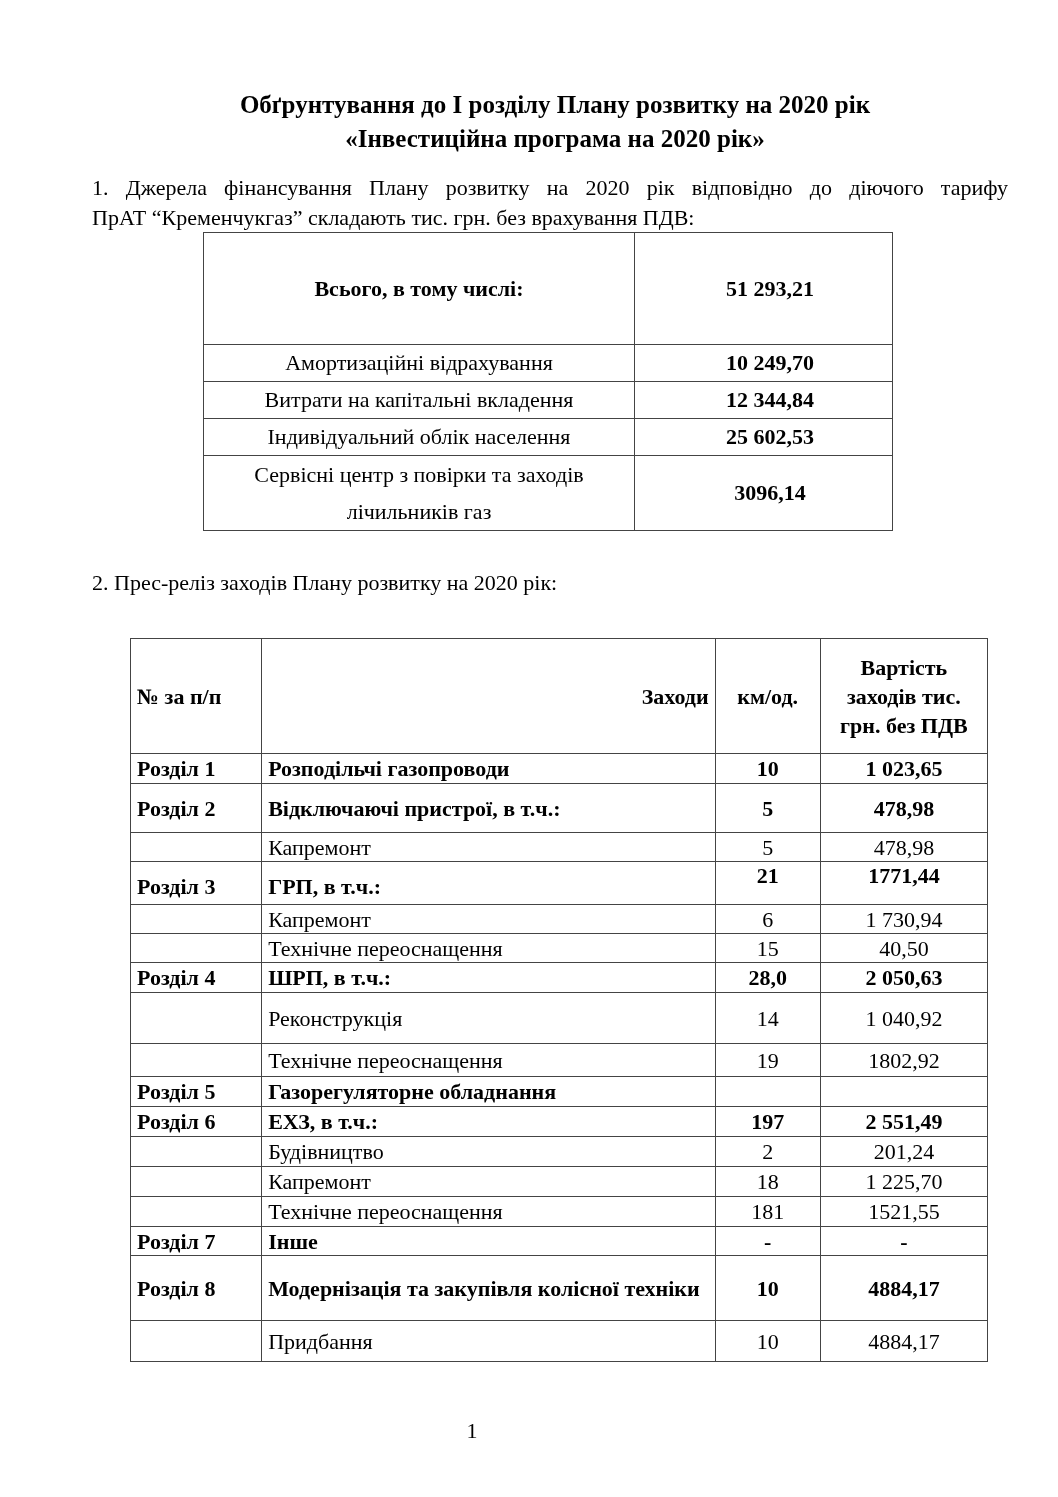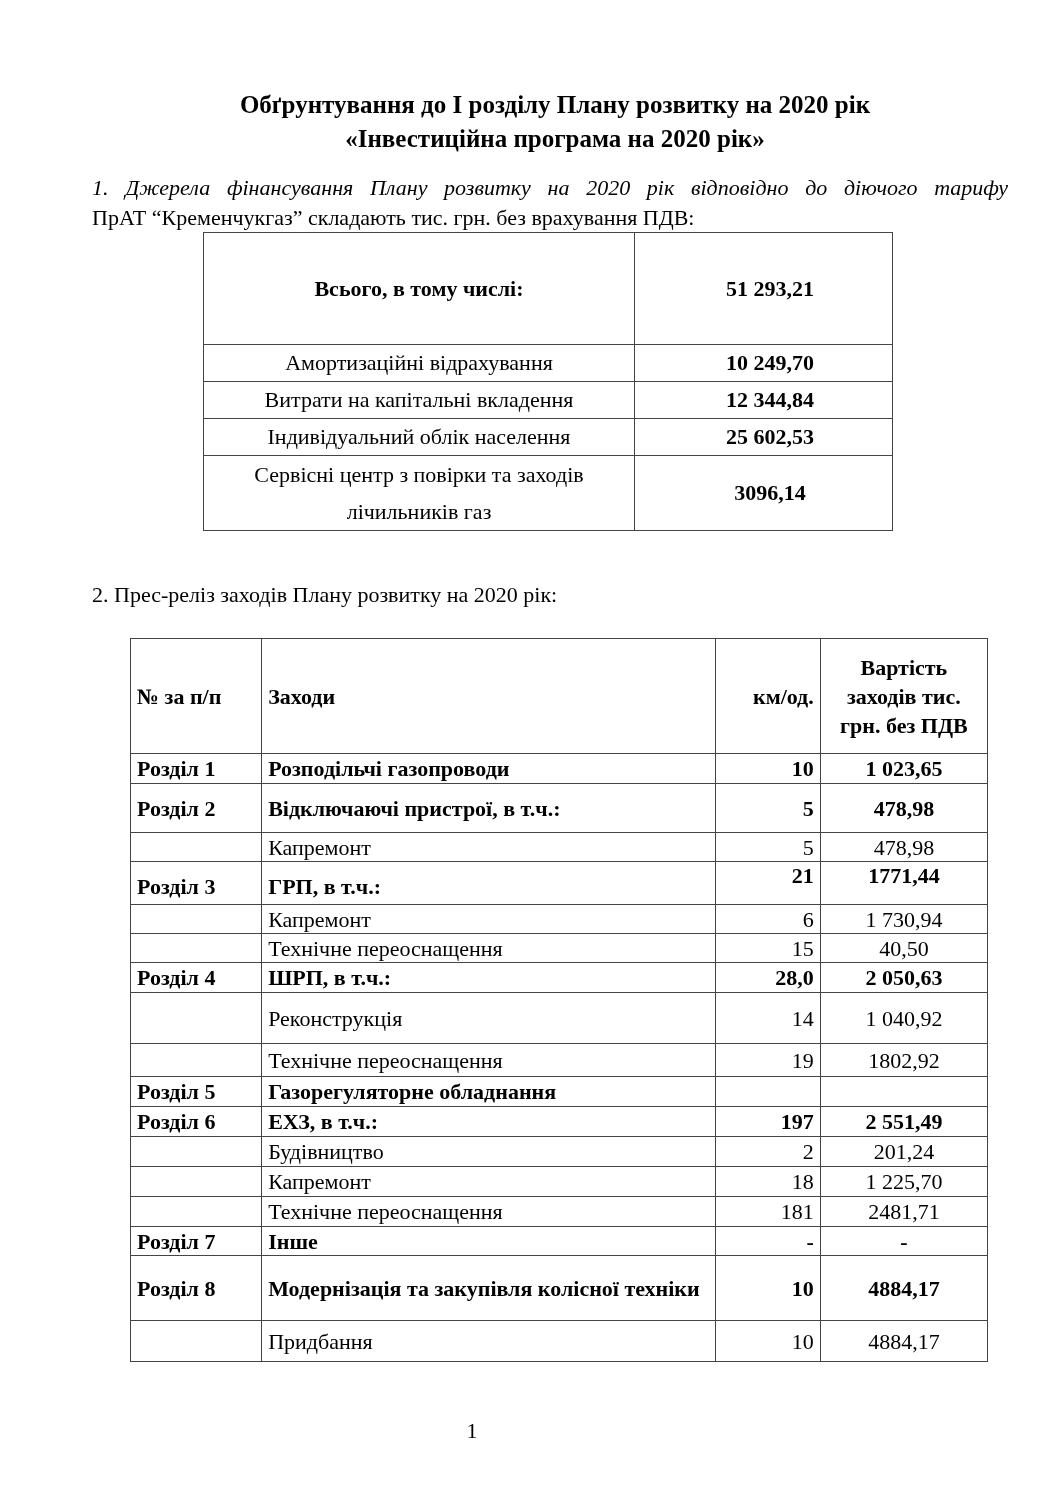--- a/index.html
+++ b/index.html
@@ -11,34 +11,34 @@
   .title {
     position: absolute; left: 0; width: 1058px; text-align: center;
     font-weight: bold; font-size: 25px; line-height: 34px;
   }
   .title.l1 { top: 88px; left: 26px; }
   .title.l2 { top: 122px; left: 26px; }
   .para {
     position: absolute; left: 92px; width: 916px; font-size: 22px; line-height: 30px;
     text-align: justify;
   }
-  .p1a { top: 173px; text-align-last: justify; font-style: italic; }
+  .p1a { top: 173px; text-align-last: justify; }
   .p1b { top: 203px; }
-  .p2 { top: 580px; }
+  .p2 { top: 568px; }
   table { border-collapse: collapse; position: absolute; table-layout: fixed; }
   td { border: 1.5px solid #444; padding: 0 6px; font-size: 22px; vertical-align: middle; }
   .t1 { left: 203px; top: 232px; width: 676px; }
   .t1 td { text-align: center; margin-top: 38px; }
   .t1 .c1 { width: 418px; }
   .t1 .c2 { width: 232px; padding-left: 19px; }
   .b { font-weight: bold; }
   .t2 { left: 130px; top: 638px; width: 858px; }
   .t2 .col1 { width: 118px; text-align: left; }
   .t2 .col2 { width: 440px; text-align: left; }
-  .t2 .col3 { width: 92px; text-align: right; }
+  .t2 .col3 { width: 92px; text-align: center; }
   .t2 .col4 { width: 154px; text-align: center; }
   .t2 td { line-height: 27px; }
   .t2 .hdr td { line-height: 29px; margin-left: 34px; }
   .pagenum { position: absolute; top: 1418px; left: 0; width: 944px; text-align: center; font-size: 22px; }
 </style>
 </head>
 <body>
 
 <div class="title l1">Обґрунтування до І розділу Плану розвитку на 2020 рік</div>
 <div class="title l2">«Інвестиційна програма на 2020 рік»</div>
@@ -70,21 +70,21 @@
   </tr>
 </tbody>
   </table>
 
 <div class="para p2">2. Прес-реліз заходів Плану розвитку на 2020 рік:</div>
 
 <table class="t2">
   <tbody>
       <tr class="hdr b" style="height:115px">
     <td class="col1">№ за п/п</td>
-    <td class="col2" style="text-align:left">Заходи</td>
+    <td class="col2" style="text-align:right">Заходи</td>
     <td class="col3">км/од.</td>
     <td class="col4">Вартість заходів тис. грн. без ПДВ</td>
   </tr>
   <tr class="b" style="height:30px">
     <td class="col1">Розділ 1</td>
     <td class="col2">Розподільчі газопроводи</td>
     <td class="col3">10</td>
     <td class="col4">1 023,65</td>
   </tr>
   <tr class="b" style="height:49px">
@@ -156,21 +156,21 @@
   <tr style="height:30px">
     <td class="col1"></td>
     <td class="col2">Капремонт</td>
     <td class="col3">18</td>
     <td class="col4">1 225,70</td>
   </tr>
   <tr style="height:30px">
     <td class="col1"></td>
     <td class="col2">Технічне переоснащення</td>
     <td class="col3">181</td>
-    <td class="col4">2481,71</td>
+    <td class="col4">1521,55</td>
   </tr>
   <tr class="b" style="height:29px">
     <td class="col1">Розділ 7</td>
     <td class="col2">Інше</td>
     <td class="col3">-</td>
     <td class="col4">-</td>
   </tr>
   <tr class="b" style="height:65px">
     <td class="col1">Розділ 8</td>
     <td class="col2">Модернізація та закупівля колісної техніки</td>

